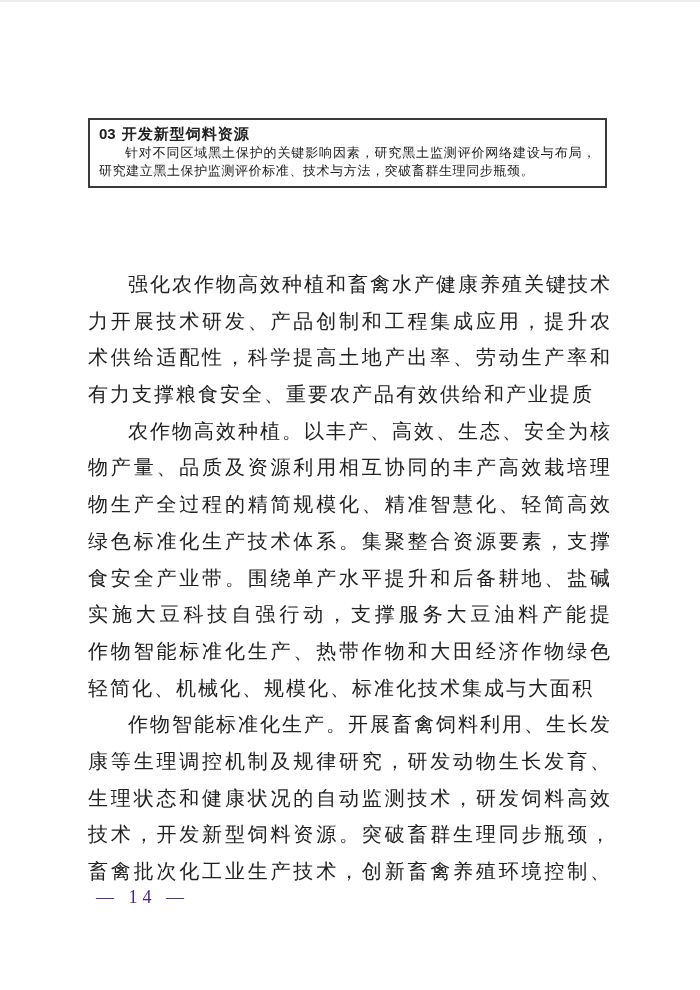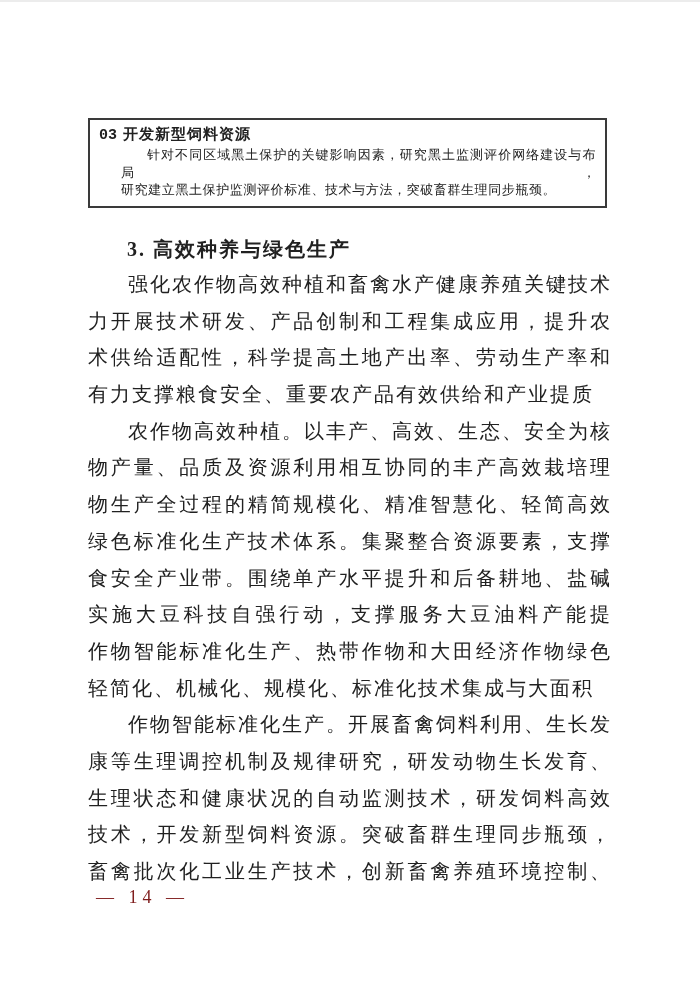--- a/index.html
+++ b/index.html
@@ -37,29 +37,28 @@
     background: #ffffff;
   }
   .callout-title-row {
     font-size: 15px;
     font-weight: bold;
     line-height: 20px;
     letter-spacing: 1px;
     white-space: nowrap;
   }
   .callout-num {
-    font-family: Liberation Mono, monospace;
+    font-family: Liberation Sans, sans-serif;
     margin-right: 6px;
     letter-spacing: 0;
   }
   .callout-line {
     font-size: 13px;
     line-height: 17.5px;
     letter-spacing: 0.6px;
-    margin-left: 22px;
   }
   .callout-line.first {
     text-indent: 2em;
     text-align: justify;
     text-align-last: justify;
   }
 
   
   .section-heading {
     position: absolute;
@@ -105,37 +104,36 @@
     font-weight: normal;
   }
 
   
   .footer {
     position: absolute;
     left: 96px;
     top: 887px;
     font-size: 18px;
     letter-spacing: 5px;
-    color: #7f1d1d;
+    color: #4c1d95;
   }
 </style>
 </head>
 <body>
 
 <div class="page">
 
   <div class="callout">
     <div class="callout-title-row">
       <span class="callout-num">03</span><span class="callout-title">开发新型饲料资源</span>
     </div>
     <div class="callout-line first">针对不同区域黑土保护的关键影响因素，研究黑土监测评价网络建设与布局，</div>
     <div class="callout-line">研究建立黑土保护监测评价标准、技术与方法，突破畜群生理同步瓶颈。</div>
   </div>
 
-  <h2 class="section-heading">3. 高效种养与绿色生产</h2>
 
   <div class="body-text">
 
     <div class="line j indent">强化农作物高效种植和畜禽水产健康养殖关键技术创新，着</div>
     <div class="line j">力开展技术研发、产品创制和工程集成应用，提升农业绿色发展技</div>
     <div class="line j">术供给适配性，科学提高土地产出率、劳动生产率和资源利用率，</div>
     <div class="line last">有力支撑粮食安全、重要农产品有效供给和产业提质增效。</div>
 
     <div class="line j indent"><span class="lead">农作物高效种植。</span><span>以丰产、高效、生态、安全为核心，研究农作</span></div>
     <div class="line j">物产量、品质及资源利用相互协同的丰产高效栽培理论，研发农作</div>

